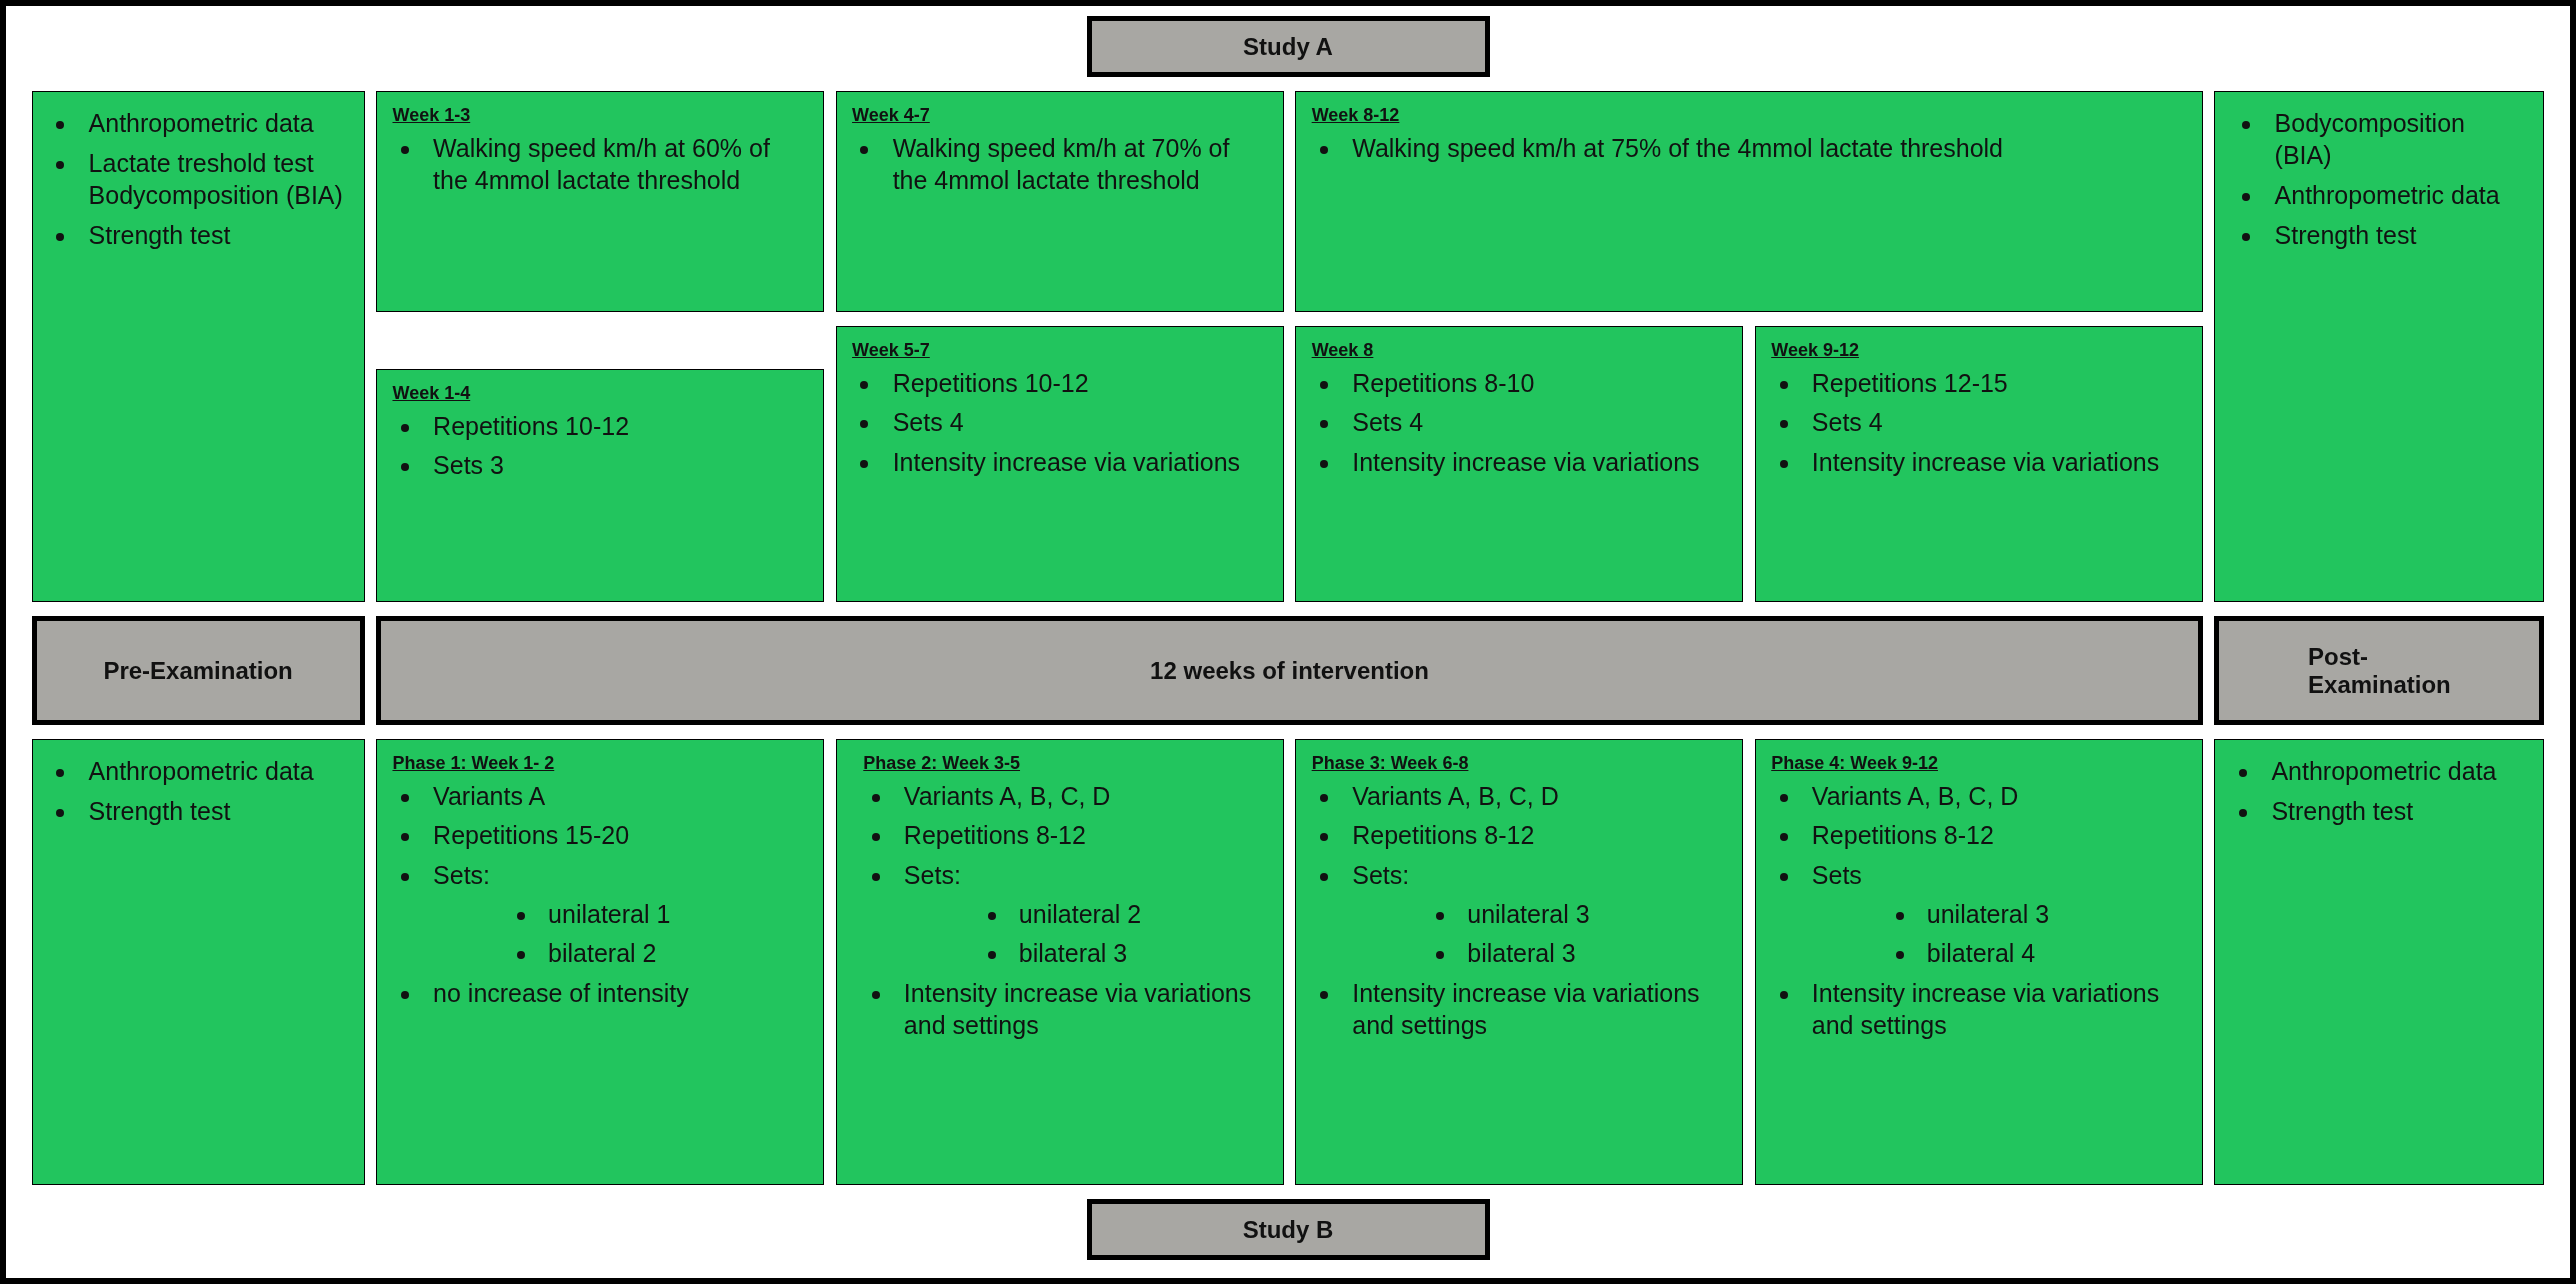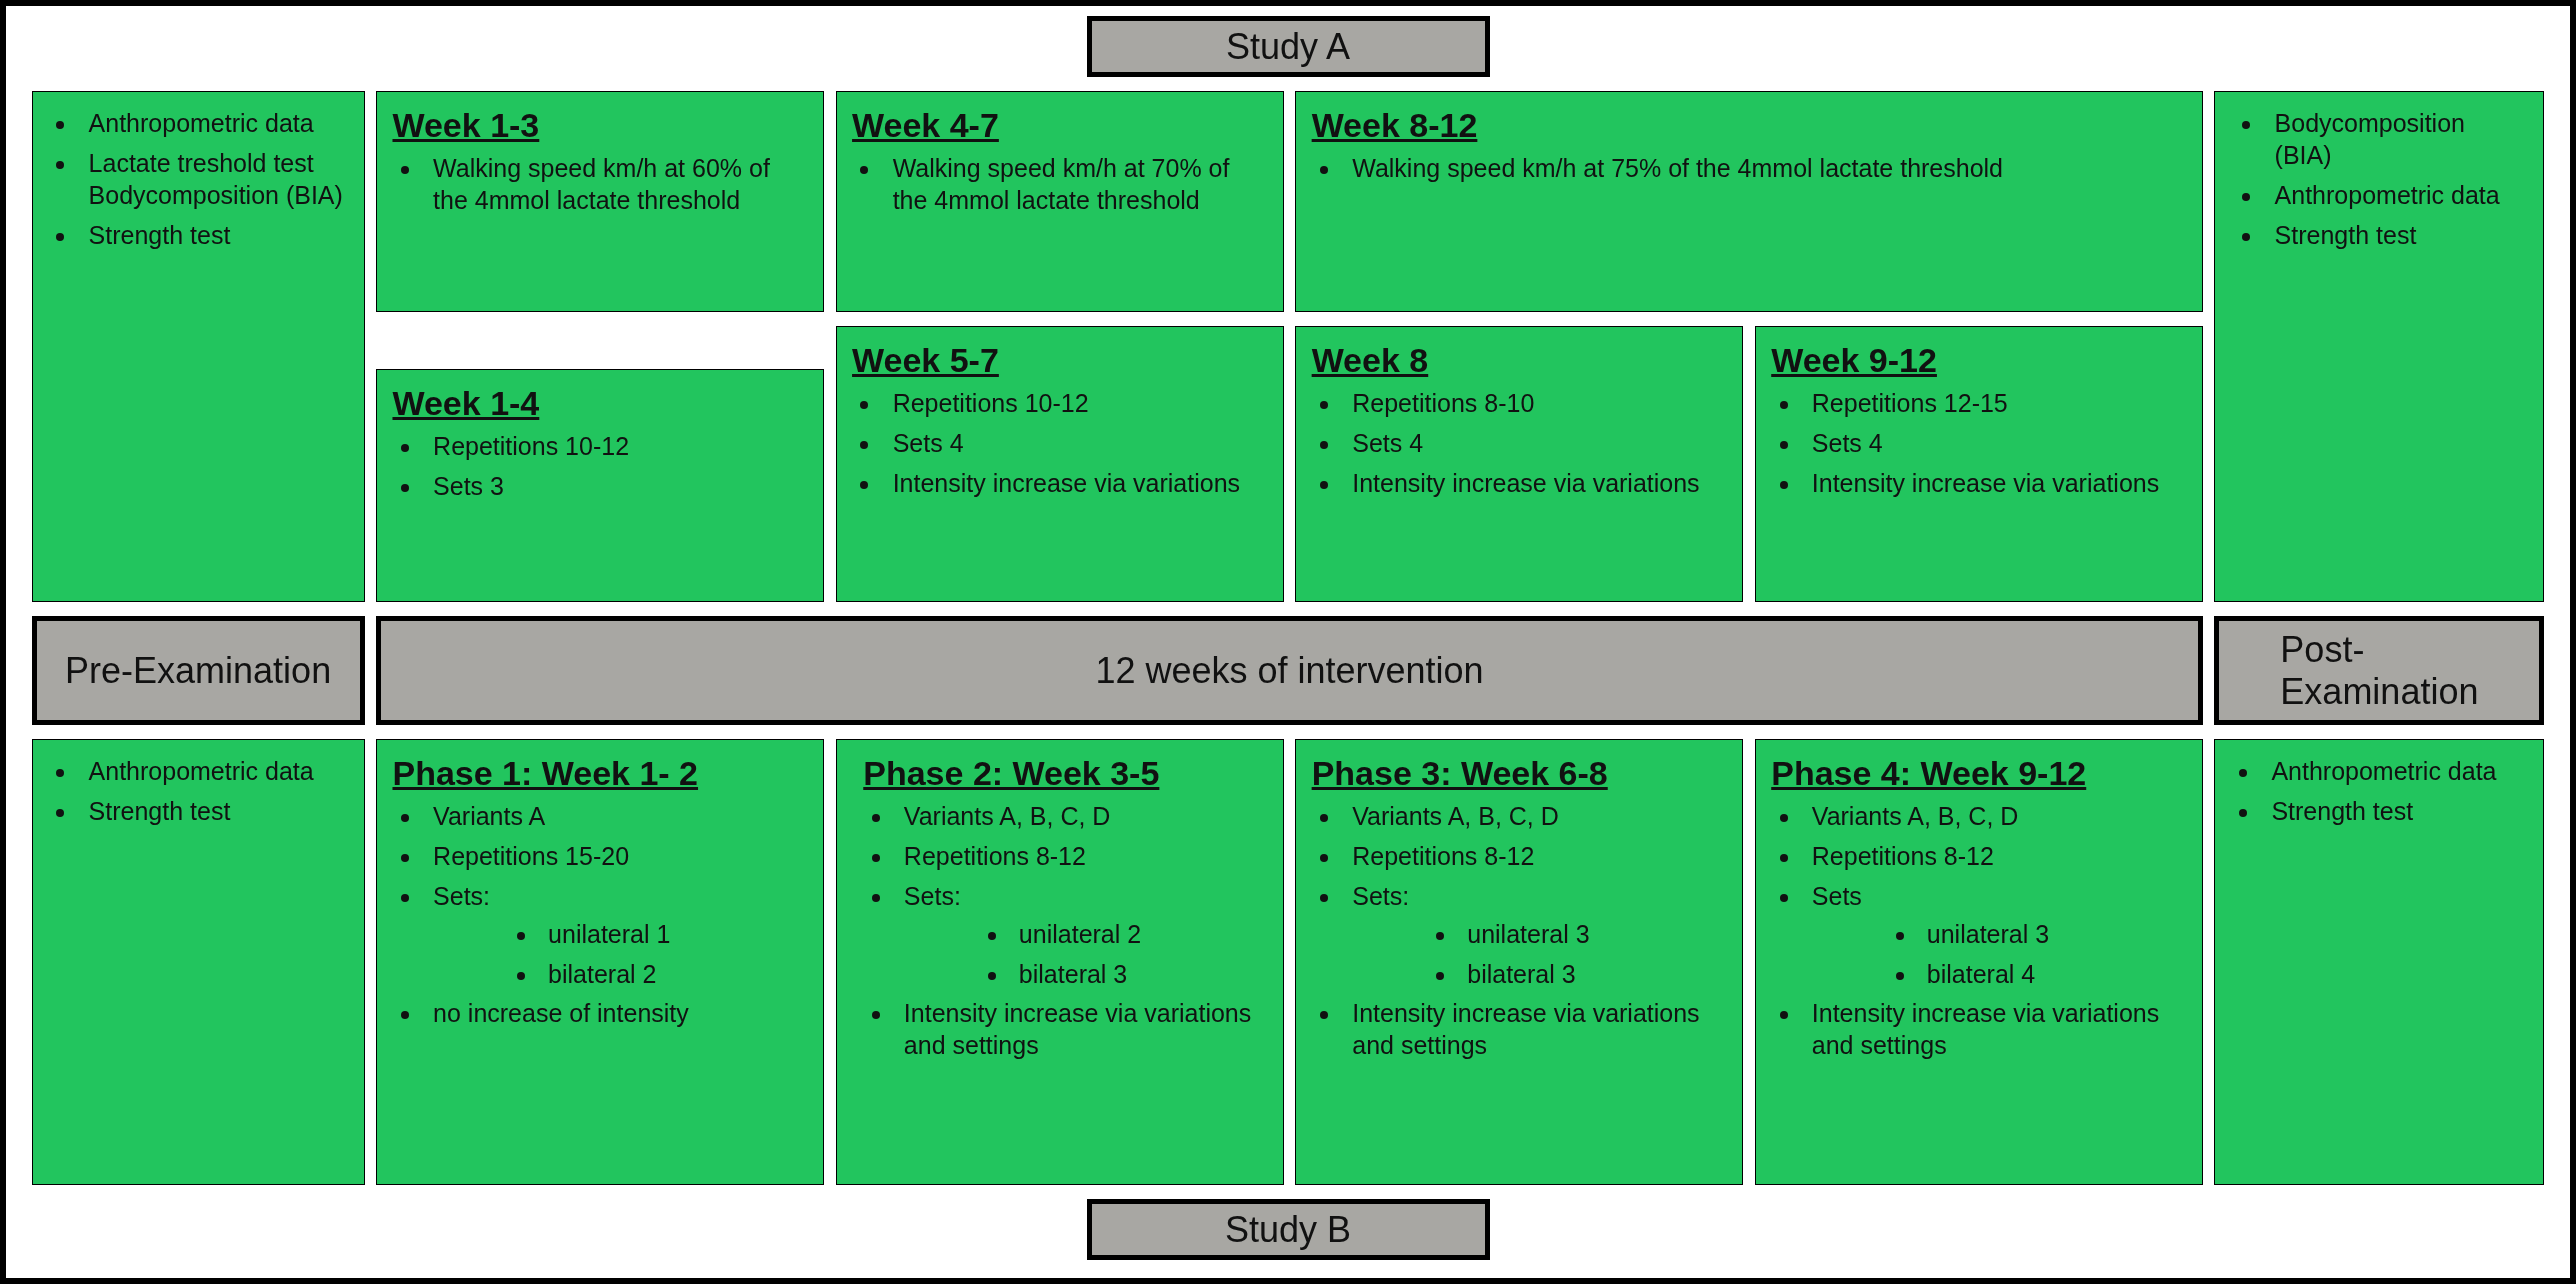--- a/index.html
+++ b/index.html
@@ -28,37 +28,37 @@
     align-items: stretch;
   }
   .label-box { width: 403px; }
   .gray {
     box-sizing: border-box;
     background: #a8a7a3;
     border: 5.1px solid #000000;
     display: flex;
     align-items: center;
     justify-content: center;
-    font-weight: normal;
-    font-size: 36px;
+    font-weight: bold;
+    font-size: 24px;
     line-height: 1.15;
   }
   .cell {
     box-sizing: border-box;
     background: #22c55e;
     border: 1.9px solid #000000;
     padding: 10.2px 15.4px 10.2px 12.8px;
     font-size: 25px;
     line-height: 1.28;
     overflow: hidden;
   }
   .box-title {
     font-weight: bold;
     text-decoration: underline;
-    font-size: 34px;
+    font-size: 18px;
     margin: 1.3px 0 2.6px 2.6px;
   }
   ul.bullets {
     margin: 5.1px 0 0 0;
     padding-left: 33px;
     list-style: disc;
   }
   ul.bullets > li {
     padding-left: 10.2px;
     margin-bottom: 7.7px;

